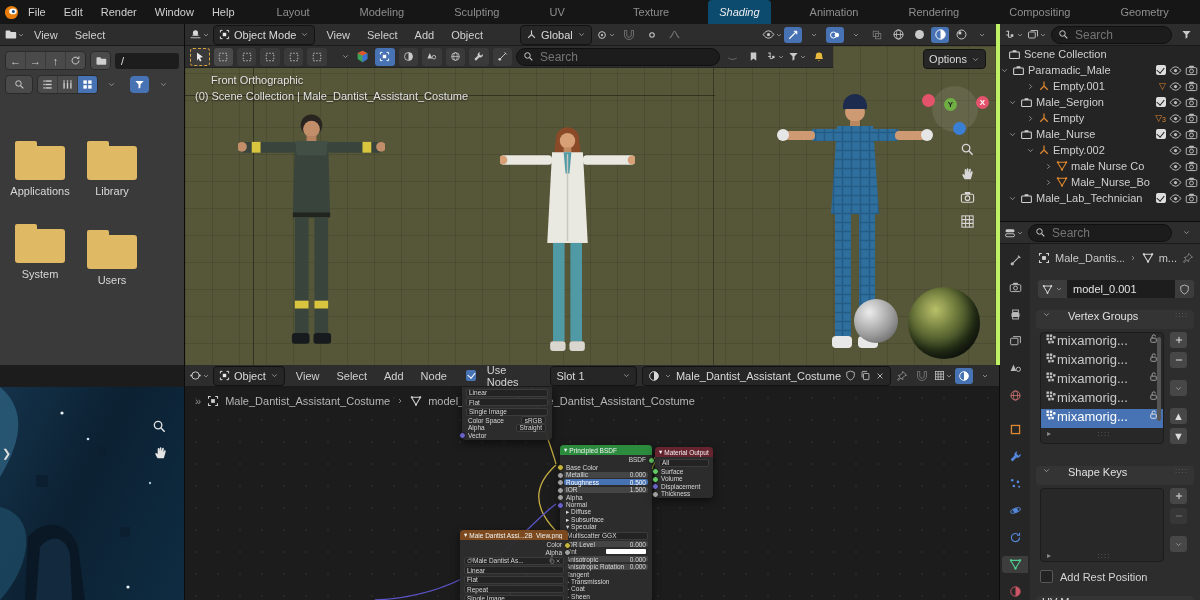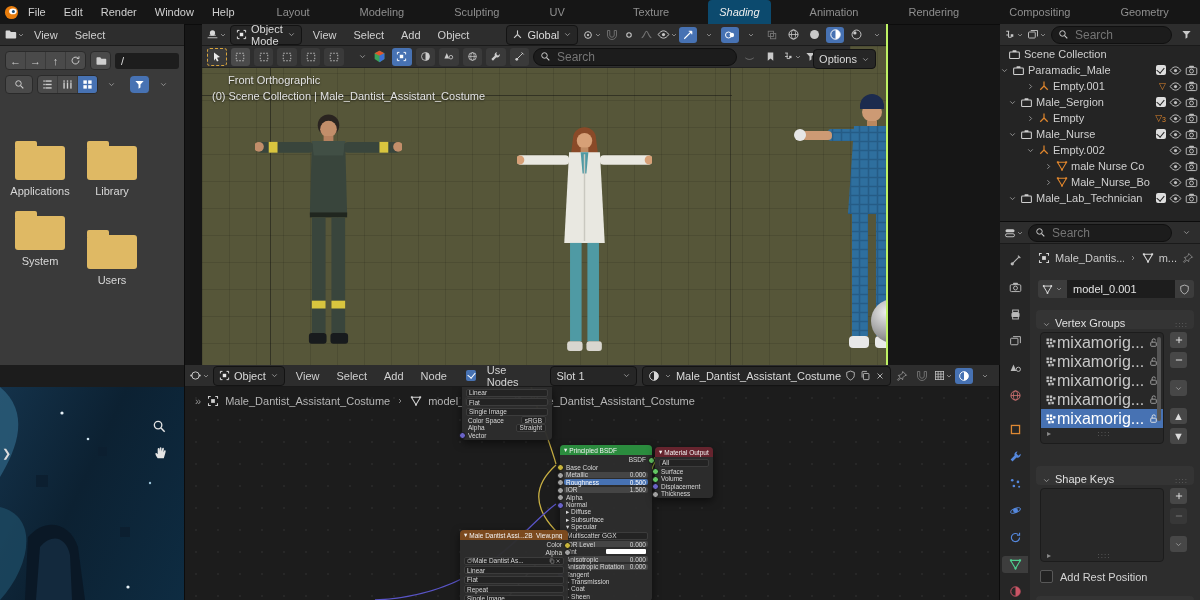--- a/index.html
+++ b/index.html
@@ -31,21 +31,21 @@
   .fb-row{display:flex;align-items:center;gap:4px;padding:3px 5px;}
   .navgrp{display:flex;background:#4a4a4a;border-radius:4px;overflow:hidden;border:1px solid #2a2a2a;}
   .navbtn{width:19px;height:17px;display:flex;align-items:center;justify-content:center;color:#cfcfcf;font-size:11px;border-right:1px solid #3a3a3a;}
   .pathfield{flex:1;background:#1d1d1d;border-radius:3px;height:16px;color:#ddd;padding:0 6px;display:flex;align-items:center;}
   .fgrid{position:absolute;left:0;top:92px;right:0;bottom:0;}
   .folder{position:absolute;width:72px;text-align:center;color:#d8d8d8;}
   .folder .fico{width:50px;height:34px;margin:0 auto;position:relative;background:#dfb964;border-radius:3px;}
   .folder .fico:before{content:"";position:absolute;left:0;top:-5px;width:22px;height:7px;background:#dfb964;border-radius:2px 2px 0 0;}
   .folder .flab{margin-top:5px;font-size:11px;}
   
-  .vport{position:absolute;left:185px;top:24px;width:686px;height:341px;background:#2d2d2d;box-sizing:border-box;border-right:2px solid #bef264;margin-left:17px;}
+  .vport{position:absolute;left:185px;top:24px;width:815px;height:341px;background:#2d2d2d;box-sizing:border-box;border-right:4px solid #bef264;}
   .vcanvas{position:absolute;left:0;top:22px;right:0;bottom:0;background:#565639;overflow:hidden;
     background-image:linear-gradient(rgba(0,0,0,.10) 1px,transparent 1px),linear-gradient(90deg,rgba(0,0,0,.10) 1px,transparent 1px);
     background-size:27px 27px;}
   .vtoolbar{position:absolute;left:0;top:0;width:648px;height:22px;background:#2e2e2e;display:flex;align-items:center;gap:4px;padding:0 5px;box-sizing:border-box;border-bottom:1px solid #222;z-index:4;}
   .toolbtn{width:20px;height:18px;border-radius:3px;background:#3a3a3a;display:flex;align-items:center;justify-content:center;color:#ccc;}
   .toolbtn.active{border:1px dashed #d8a43c;box-sizing:border-box;}
   .ovtext{position:absolute;color:#e2e2e2;text-shadow:0 1px 2px rgba(0,0,0,.55);font-size:11px;z-index:3;}
   .axgizmo{position:absolute;z-index:3;}
   .axdot{position:absolute;width:13px;height:13px;border-radius:50%;font-size:8px;color:#222;display:flex;align-items:center;justify-content:center;font-weight:bold;}
   .vicons{position:absolute;z-index:3;color:#d8d8d8;display:flex;flex-direction:column;gap:9px;align-items:center;}
@@ -63,24 +63,24 @@
   .ochk{width:10px;height:10px;background:#dedede;border-radius:2px;position:relative;flex:none;}
   .ochk:after{content:"";position:absolute;left:2px;top:1px;width:4px;height:6px;border:solid #222;border-width:0 1.6px 1.6px 0;transform:rotate(40deg);}
   .badge{color:#e0862d;font-size:9px;display:flex;align-items:flex-end;}
   .badge small{font-size:7px;color:#e0862d;}
   
   .props{position:absolute;left:1000px;top:222px;width:200px;height:378px;background:#2d2d2d;box-sizing:border-box;overflow:hidden;}
   .ptabs{position:absolute;left:0;top:22px;bottom:0;width:30px;background:#262626;display:flex;flex-direction:column;align-items:center;padding-top:8px;gap:10px;box-sizing:border-box;}
   .ptab{width:26px;height:18px;display:flex;align-items:center;justify-content:center;border-radius:3px 0 0 3px;}
   .ptab.sel{background:#3d3d3d;}
   .pcontent{position:absolute;left:30px;top:22px;right:0;bottom:0;}
-  .panel-h{display:flex;align-items:flex-end;gap:4px;background:#343434;border-radius:4px;height:19px;margin:4px 6px 0 6px;padding:0 6px;color:#e0e0e0;}
+  .panel-h{display:flex;align-items:flex-start;gap:17px;background:#343434;border-radius:4px;height:19px;margin:4px 6px 0 6px;padding:0 6px;color:#e0e0e0;}
   .grip{margin-left:auto;color:#6e6e6e;font-size:8px;letter-spacing:1px;}
   .vglist{position:absolute;left:10px;top:104px;width:122px;height:110px;background:#282828;border-radius:4px;border:1px solid #1c1c1c;overflow:hidden;}
-  .vgrow{height:19px;display:flex;align-items:center;padding:0 4px;color:#c8c8c8;font-size:16px;}
+  .vgrow{height:19px;display:flex;align-items:flex-start;padding:0 4px;color:#c8c8c8;font-size:13px;}
   .vgrow.sel{background:#4772b3;color:#fff;}
   .vgrow .lab{flex:1;white-space:nowrap;overflow:hidden;}
   .sidebtns{position:absolute;display:flex;flex-direction:column;gap:4px;}
   .sbtn{width:17px;height:16px;background:#474747;border-radius:3px;display:flex;align-items:center;justify-content:center;color:#ddd;}
   .sbtn.dim{opacity:.4;}
   .scrollbar{position:absolute;right:2px;top:4px;width:4px;height:84px;background:#555;border-radius:2px;}
   .chkbox{width:11px;height:11px;background:#222;border:1px solid #585858;border-radius:2px;flex:none;}
   
   .imged{position:absolute;left:0;top:365px;width:185px;height:235px;background:#101a26;overflow:hidden;border-right:1px solid #0c0c0c;box-sizing:border-box;}
   .imghdr{position:absolute;left:0;top:0;right:0;height:22px;background:#1c1c1c;border-bottom:1px solid #101010;}
@@ -433,21 +433,21 @@
     </div>
     <div class="fgrid">
       <div class="folder" style="left:4px;top:30px">
         <div class="fico"></div>
         <div class="flab">Applications</div>
       </div>
       <div class="folder" style="left:76px;top:30px">
         <div class="fico"></div>
         <div class="flab">Library</div>
       </div>
-      <div class="folder" style="left:4px;top:100px">
+      <div class="folder" style="left:4px;top:113px">
         <div class="fico"></div>
         <div class="flab">System</div>
       </div>
       <div class="folder" style="left:76px;top:119px">
         <div class="fico"></div>
         <div class="flab">Users</div>
       </div>
     </div>
   </div>
 

